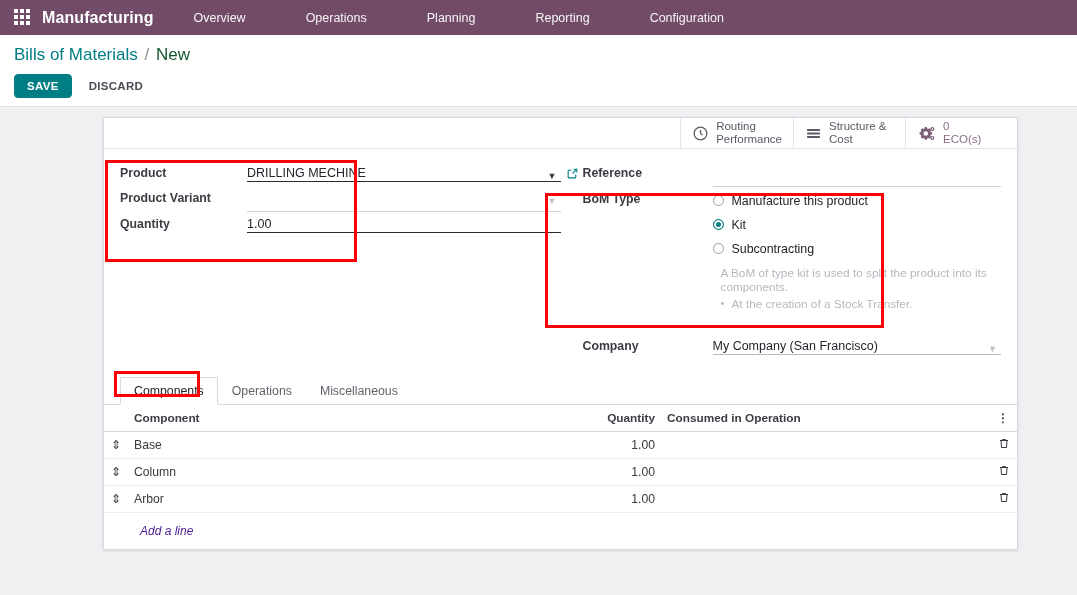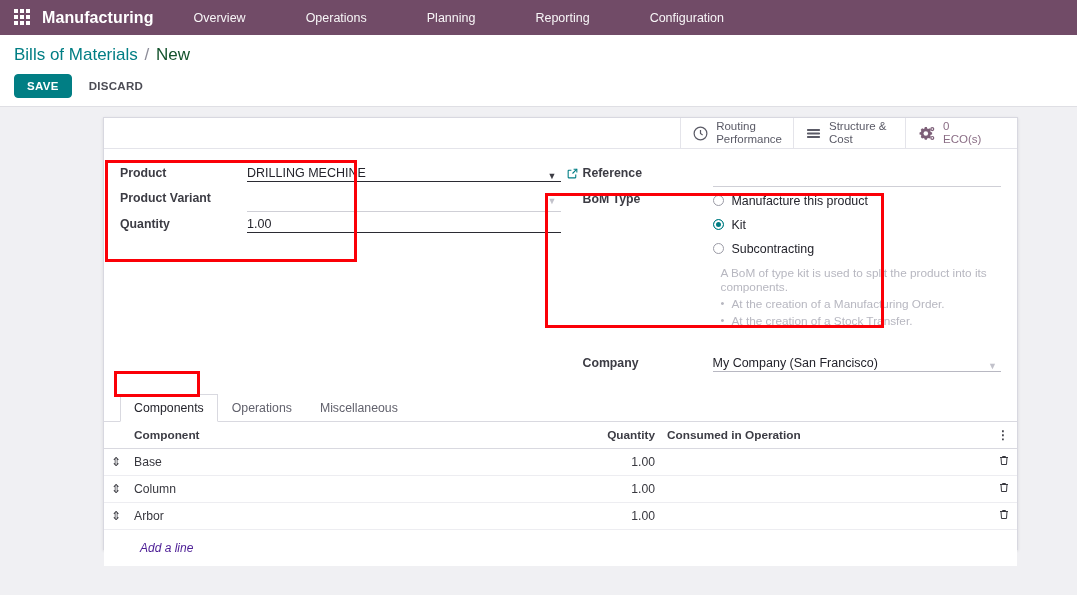--- a/index.html
+++ b/index.html
@@ -305,21 +305,20 @@
                 <span class="radio-label">Kit</span>
               </label>
               <label class="radio-line">
                 <span class="radio"></span>
                 <span class="radio-label">Subcontracting</span>
               </label>
 
               <div class="hint">
                 <div>A BoM of type kit is used to split the product into its components.</div>
                 <ul>
-                  <li>At the creation of a Manufacturing Order.</li>
                   <li>At the creation of a Stock Transfer.</li>
                 </ul>
               </div>
             </div>
           </div>
 
           <div class="f-row" style="margin-top:22px">
             <div class="f-label r">Company</div>
             <div class="f-val f-underline-mid">
               <span>My Company (San Francisco)</span>

